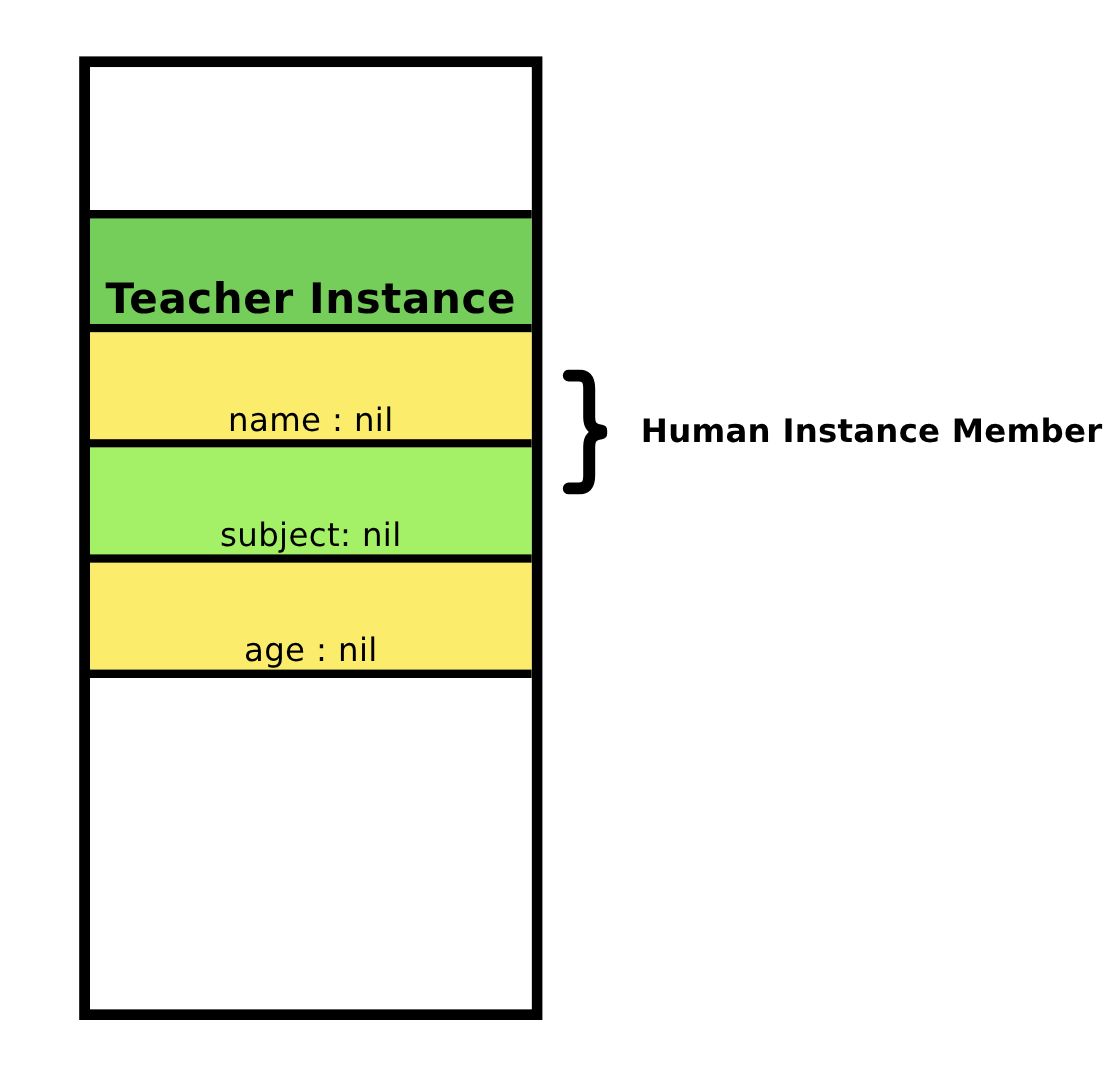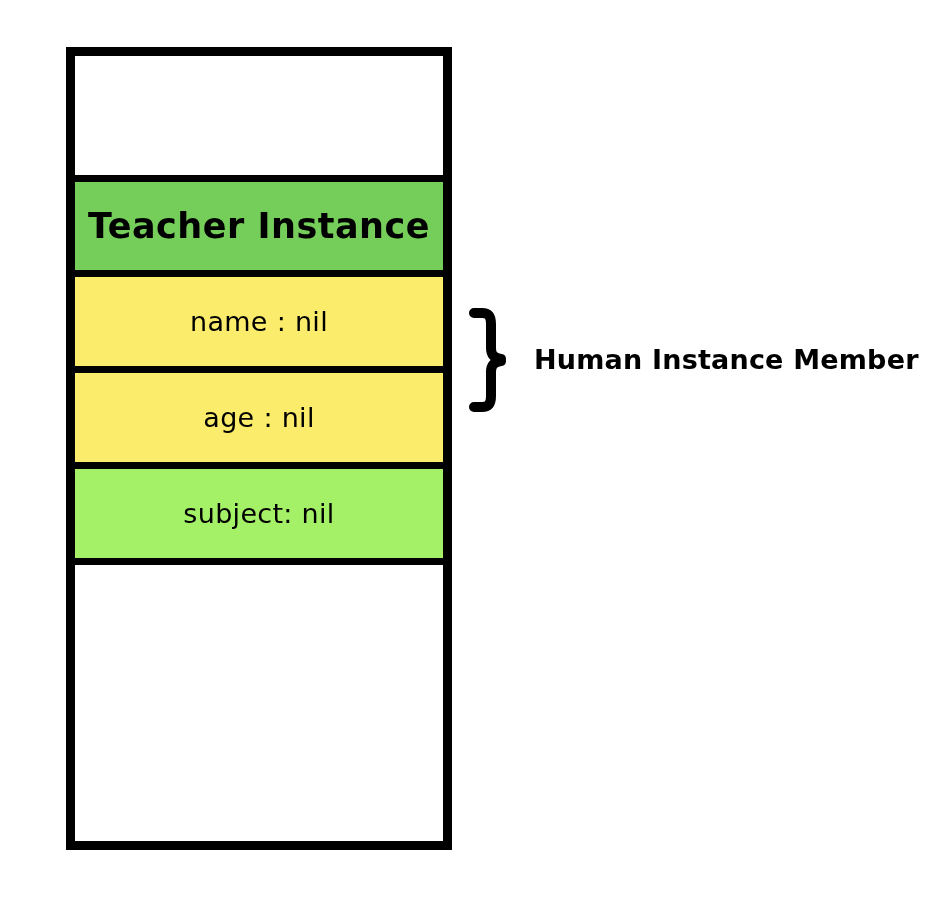--- a/index.html
+++ b/index.html
@@ -40,21 +40,21 @@
     background: #ffffff;
   }
   .pad-bottom {
     flex: 1 1 auto;
     background: #ffffff;
   }
 
   .row {
     box-sizing: border-box;
     display: flex;
-    align-items: center;
+    align-items: flex-end;
     justify-content: center;
     border-top: 7px solid #000000;
     border-bottom: 7px solid #000000;
     color: #000000;
     text-align: center;
   }
   .row + .row {
     border-top: none;
   }
 
@@ -112,26 +112,26 @@
     <div class="pad-top"></div>
 
     <div class="row row-header" style="background:#76CE5A;">
       <span>Teacher Instance</span>
     </div>
 
     <div class="row row-field" style="background:#FBEC6C;">
       <span>name : nil</span>
     </div>
 
+    <div class="row row-field" style="background:#A4F168;">
+      <span>subject: nil</span>
+    </div>
+
     <div class="row row-field" style="background:#FBEC6C;">
       <span>age : nil</span>
-    </div>
-
-    <div class="row row-field" style="background:#A4F168;">
-      <span>subject: nil</span>
     </div>
 
     <div class="pad-bottom"></div>
 
   </div>
 
   <div class="brace-wrap">
     <svg viewBox="0 0 40 104" xmlns="http://www.w3.org/2000/svg" aria-hidden="true">
       <path d="M6 5 L14 5 C21 5 23 9 23 16 L23 40 C23 47 26 50 33 51 L33 53 C26 54 23 57 23 64 L23 88 C23 95 21 99 14 99 L6 99" fill="none" stroke="#000000" stroke-width="10" stroke-linecap="round" stroke-linejoin="round"></path>
     </svg>

